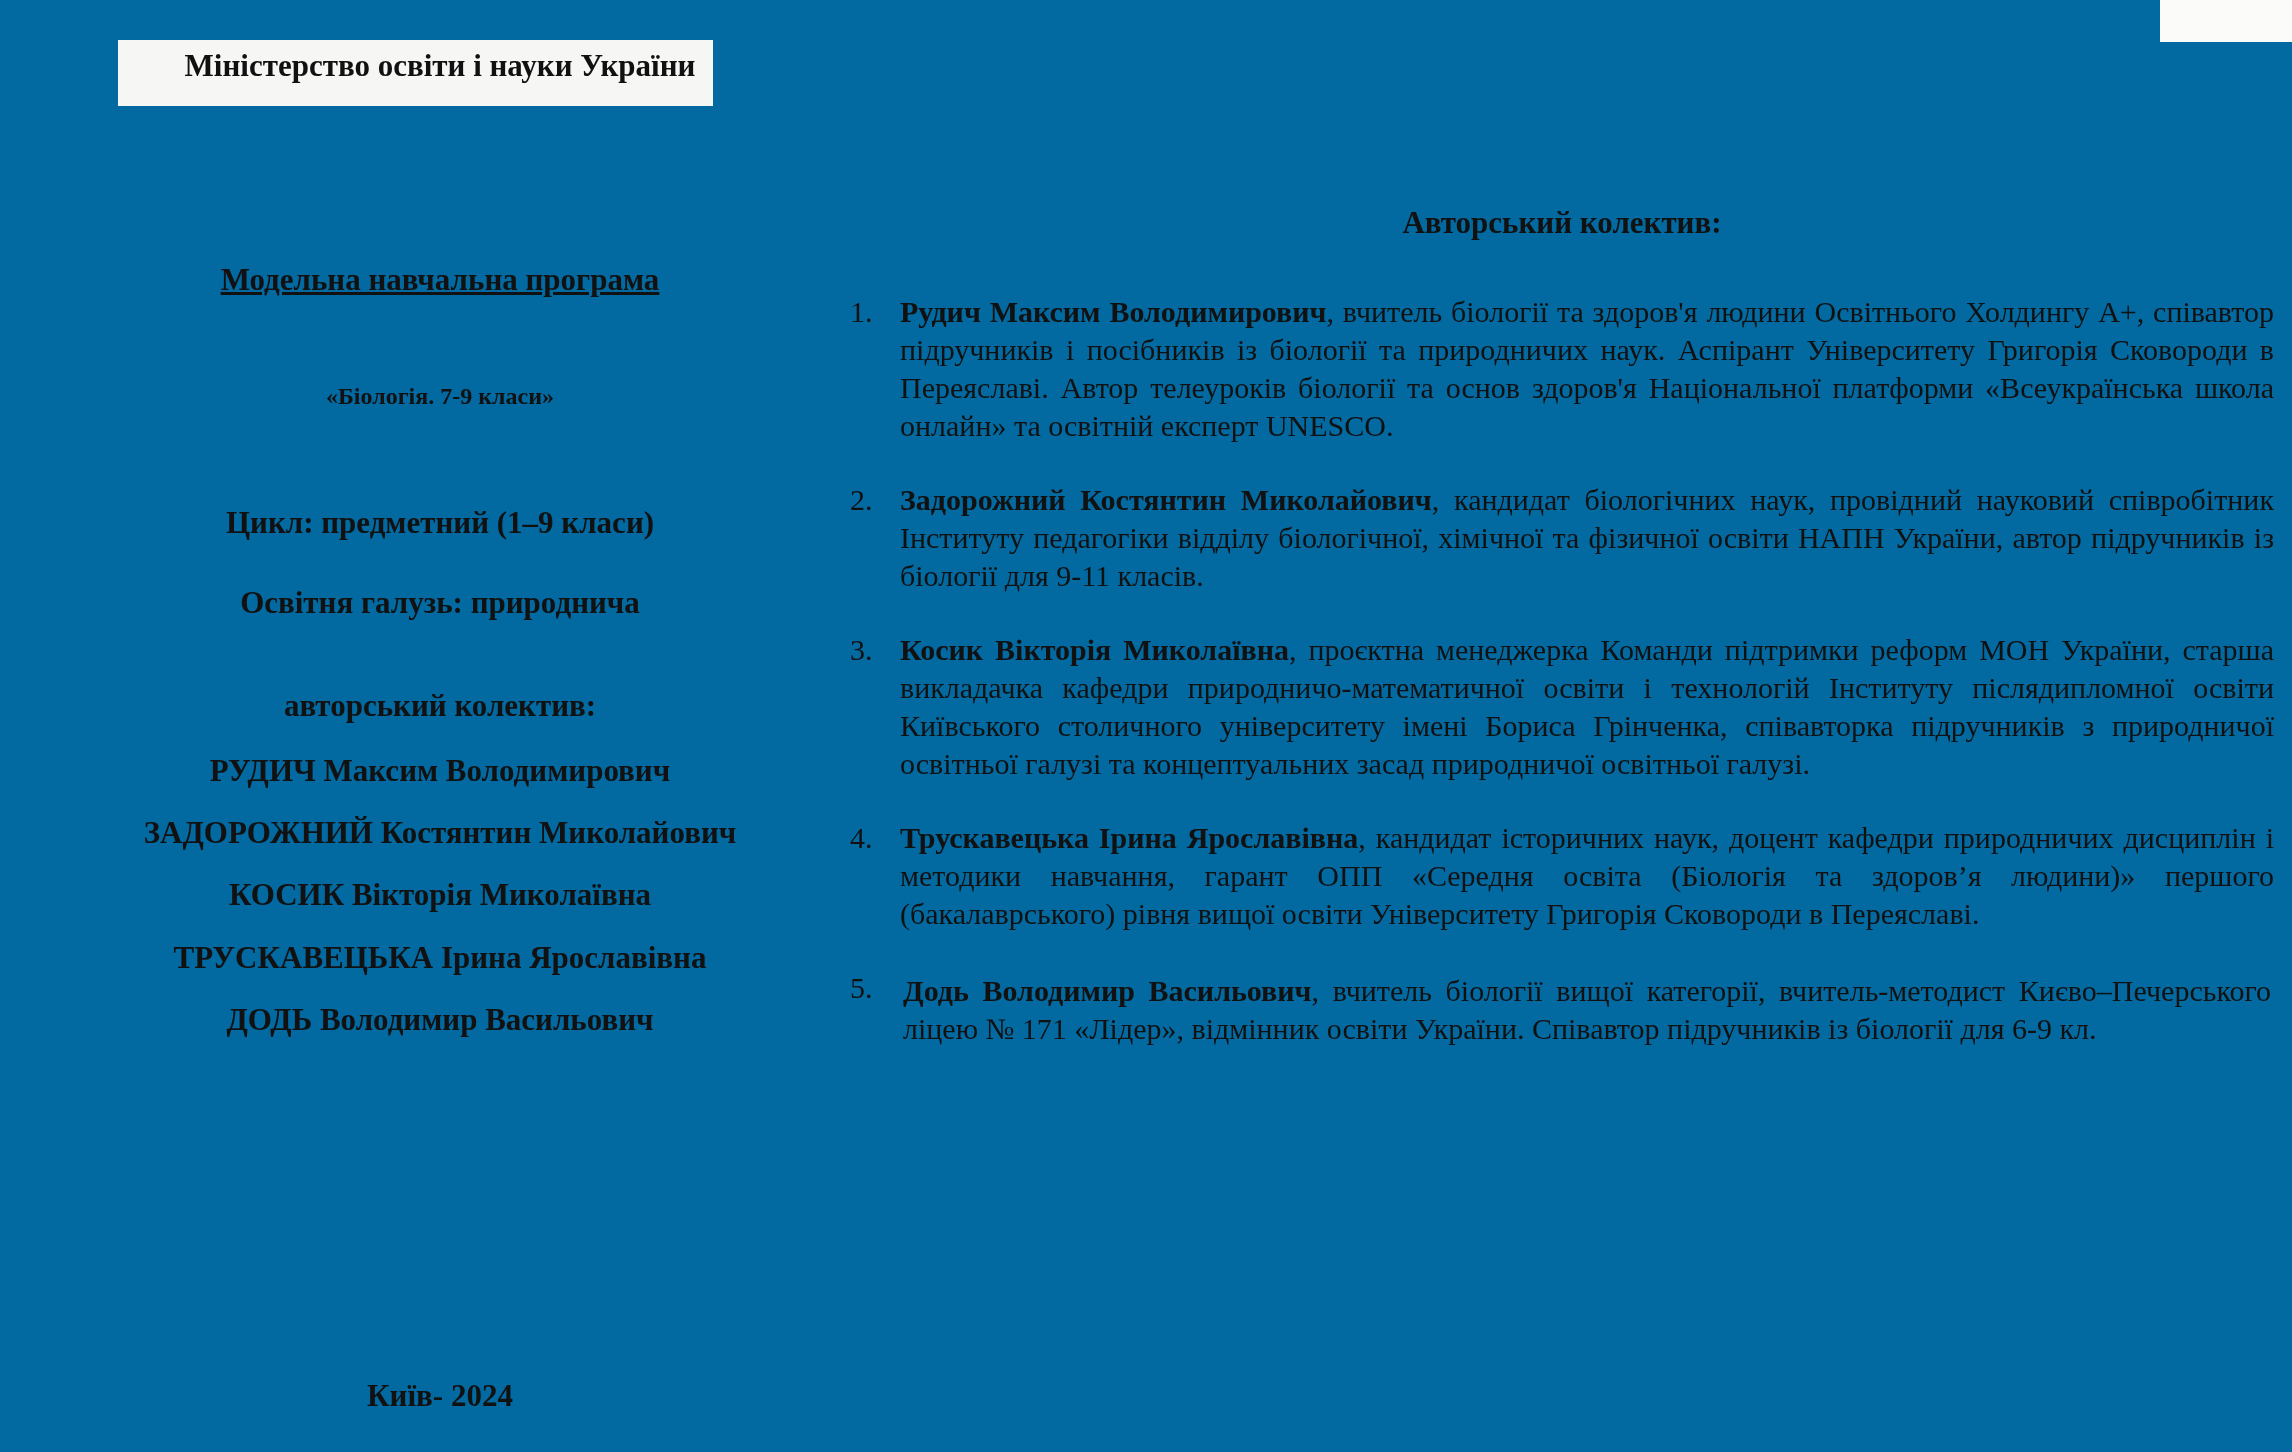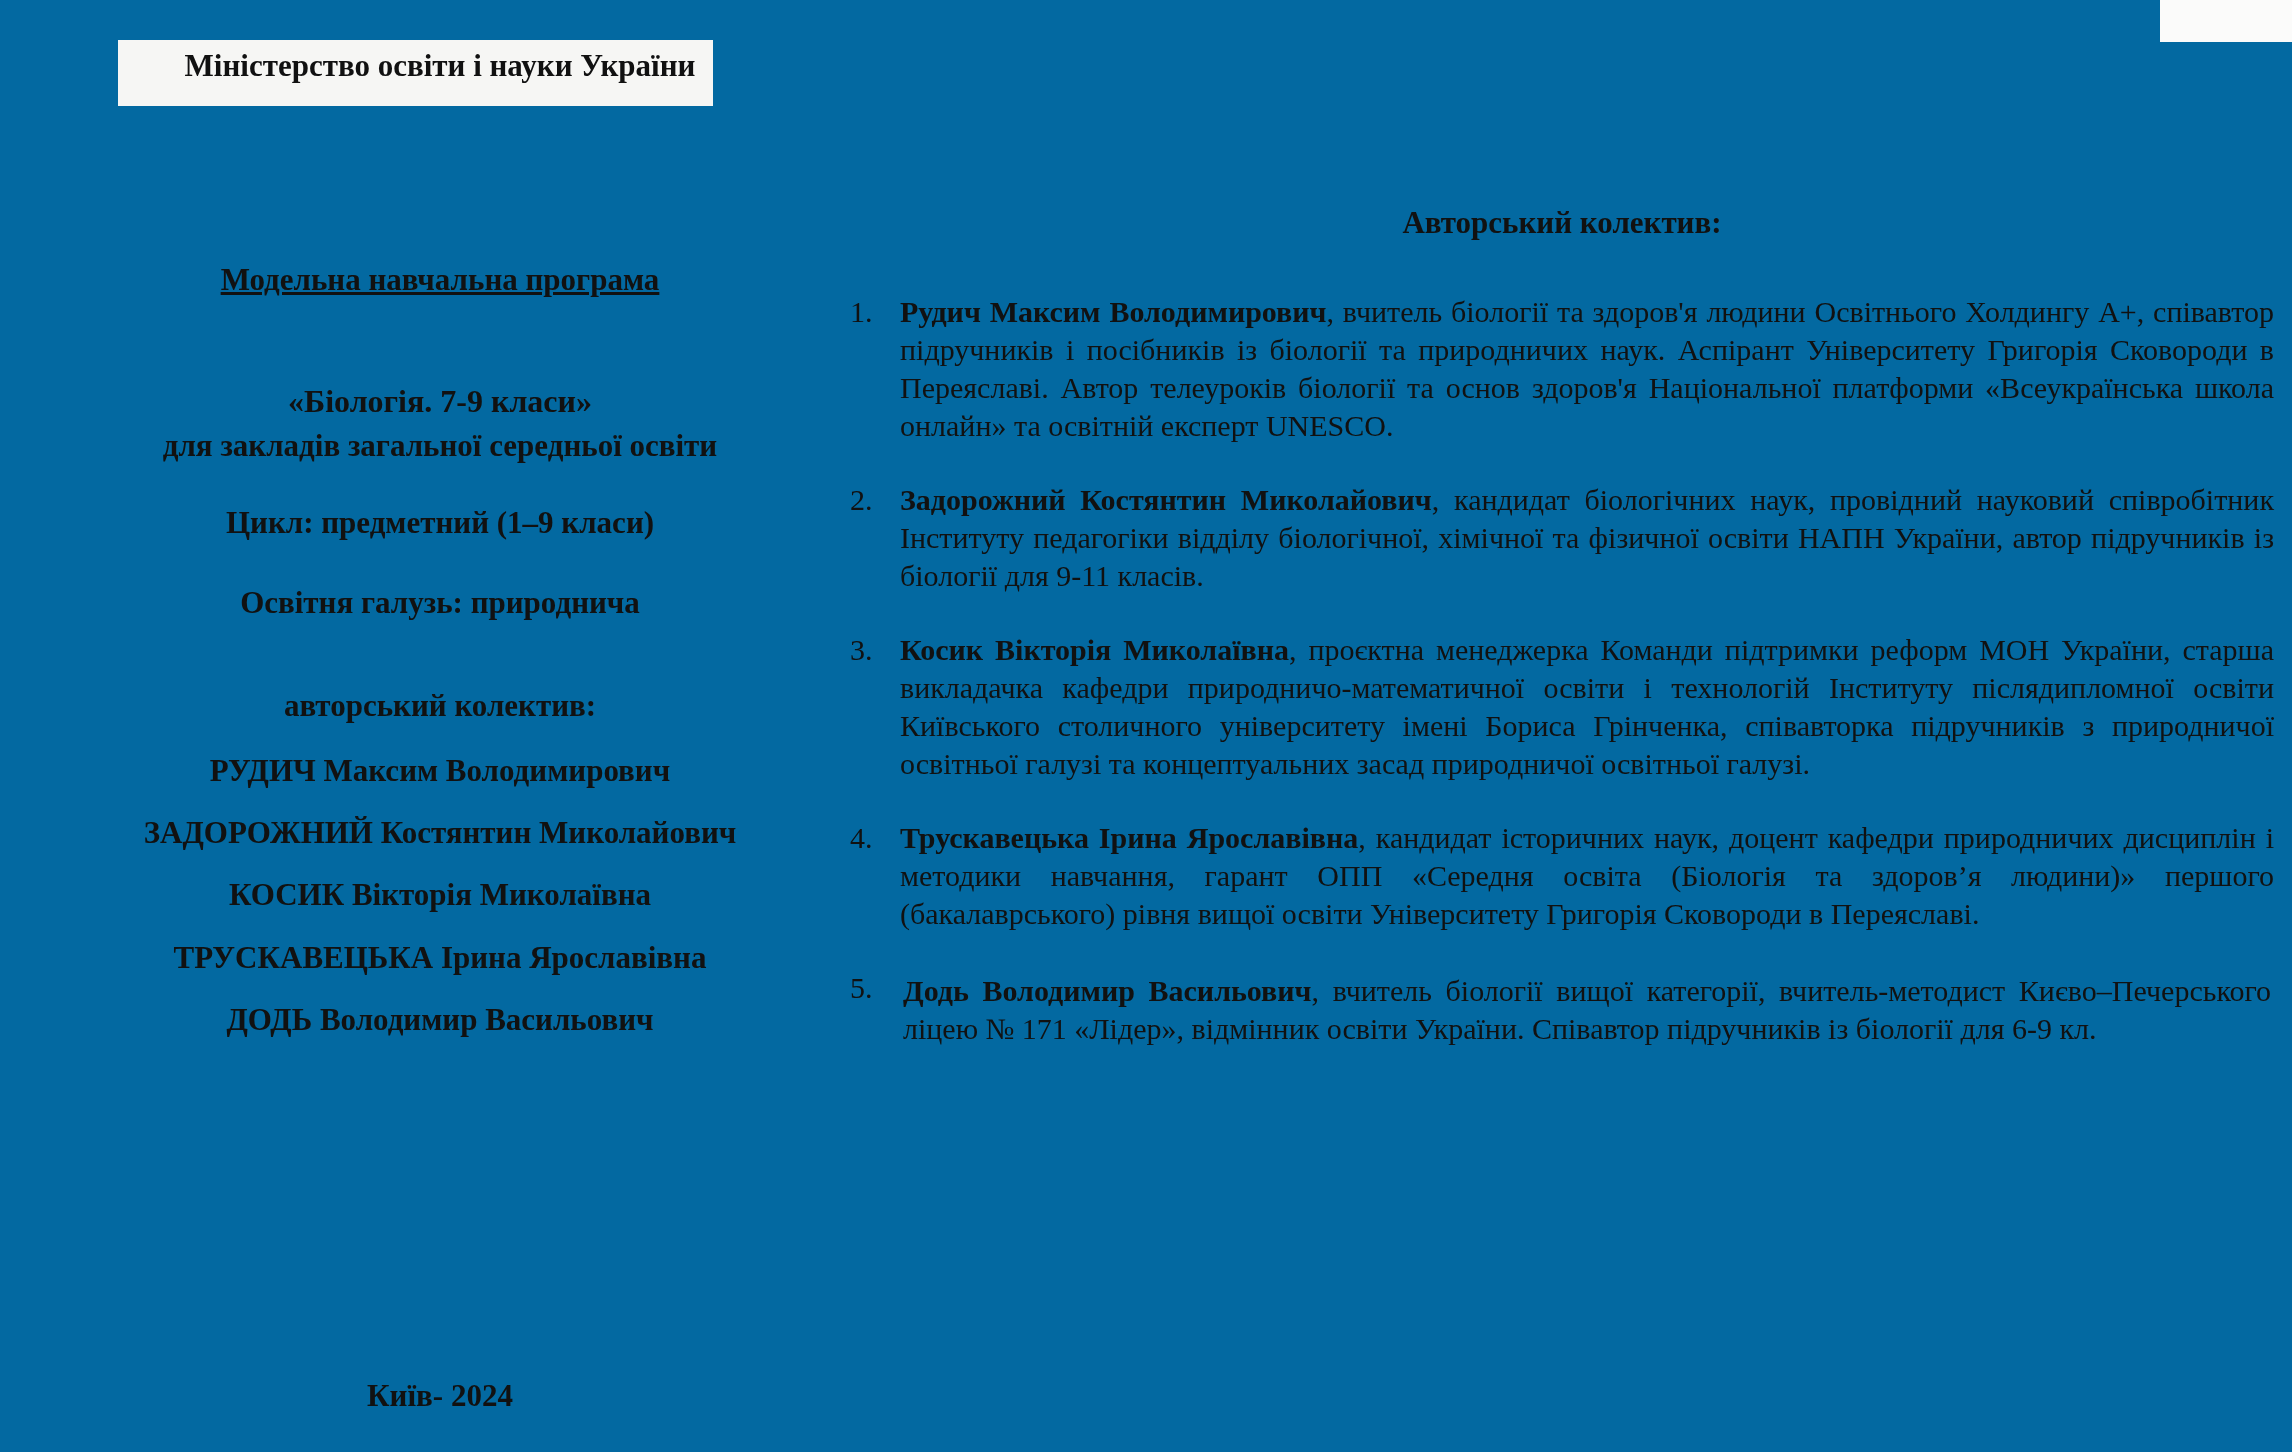--- a/index.html
+++ b/index.html
@@ -23,21 +23,21 @@
   }
 
   
   .left-col {
     position: absolute; left: 95px; top: 0; width: 690px; height: 1452px;
     text-align: center; z-index: 1;
   }
   .left-col .line { position: absolute; left: 0; right: 0; font-weight: bold; }
   .l-ministry        { top: 48px;  font-size: 31px; }
   .l-program         { top: 262px; font-size: 31px; text-decoration: underline; }
-  .l-title1          { top: 383px; font-size: 32px; }
+  .l-title1          { top: 383px; font-size: 24px; }
   .l-title2          { top: 428px; font-size: 31px; }
   .l-cycle           { top: 505px; font-size: 31px; }
   .l-field           { top: 585px; font-size: 31px; text-align: center; }
   .l-authors-heading { top: 688px; font-size: 31px; }
   .l-author-0        { top: 753px; font-size: 31px; }
   .l-author-1        { top: 815px; font-size: 31px; }
   .l-author-2        { top: 877px; font-size: 31px; }
   .l-author-3        { top: 940px; font-size: 31px; }
   .l-author-4        { top: 1002px; font-size: 31px; }
   .l-city            { top: 1378px; font-size: 31px; }
@@ -65,21 +65,20 @@
 <body>
 
 <div class="page">
   <div class="scan-band"></div>
   <div class="scan-corner"></div>
 
   <div class="left-col">
     <div class="line l-ministry">Міністерство освіти і науки України</div>
     <div class="line l-program">Модельна навчальна програма</div>
     <div class="line l-title1">«Біологія. 7-9 класи»</div>
-    <div class="line l-title2">для закладів загальної середньої освіти</div>
     <div class="line l-cycle">Цикл: предметний (1–9 класи)</div>
     <div class="line l-field">Освітня галузь: природнича</div>
     <div class="line l-authors-heading">авторський колектив:</div>
     <div class="line l-author-0">РУДИЧ Максим Володимирович</div>
     <div class="line l-author-1">ЗАДОРОЖНИЙ Костянтин Миколайович</div>
     <div class="line l-author-2">КОСИК Вікторія Миколаївна</div>
     <div class="line l-author-3">ТРУСКАВЕЦЬКА Ірина Ярославівна</div>
     <div class="line l-author-4">ДОДЬ Володимир Васильович</div>
     <div class="line l-city">Київ- 2024</div>
   </div>

